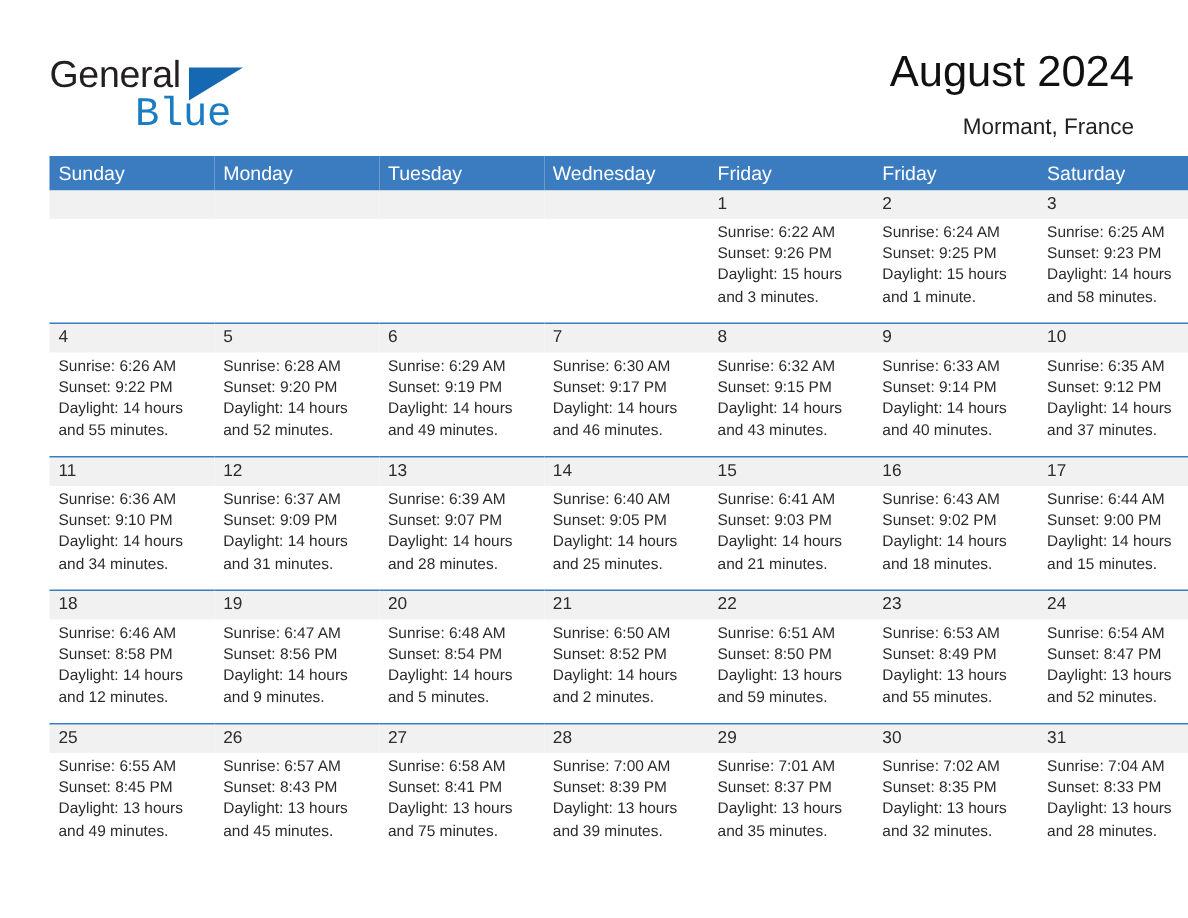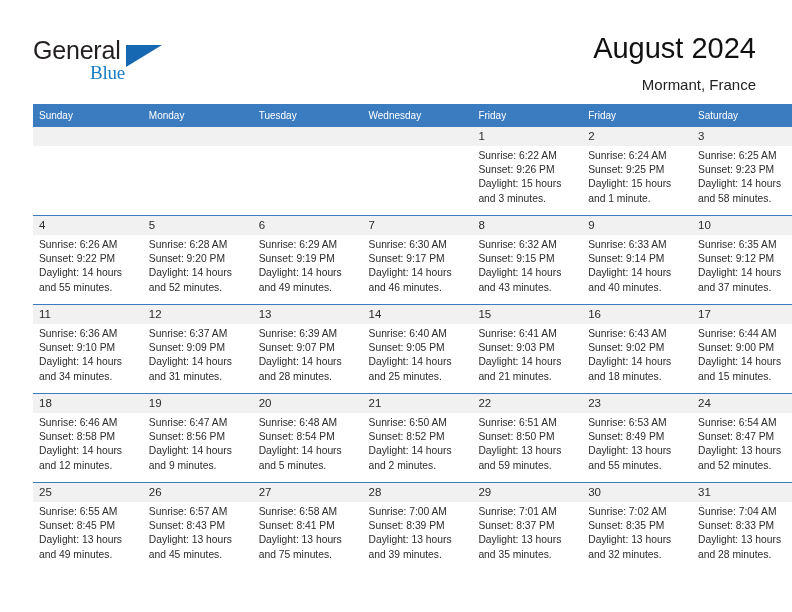--- a/index.html
+++ b/index.html
@@ -51,24 +51,24 @@
     top: 9px;
     width: 0;
     height: 0;
     border-left: 36px solid #1668b3;
     border-bottom: 22px solid transparent;
   }
   .brand-blue {
     position: absolute;
     left: 57px;
     top: 26px;
-    font-size: 19px;
+    font-size: 27px;
     letter-spacing: -0.2px;
     color: #1a7dc4;
-    font-family: Liberation Serif, serif;
+    font-family: Liberation Mono, monospace;
     text-align: center;
   }
   .title-block {
     position: absolute;
     right: 36px;
     top: 31px;
     text-align: right;
   }
   .cal-title {
     font-size: 29px;
@@ -90,21 +90,21 @@
     position: absolute;
     left: 33px;
     top: 104px;
     width: 727px;
     border-collapse: collapse;
     table-layout: fixed;
   }
   .calendar th {
     background: #3b7cc0;
     color: #ffffff;
-    font-size: 10px;
+    font-size: 13px;
     font-weight: normal;
     text-align: left;
     padding: 5px 0 5px 6px;
     line-height: 13px;
     border: none;
     width: 103.85px;
   }
   .calendar td {
     vertical-align: top;
     padding: 0;

